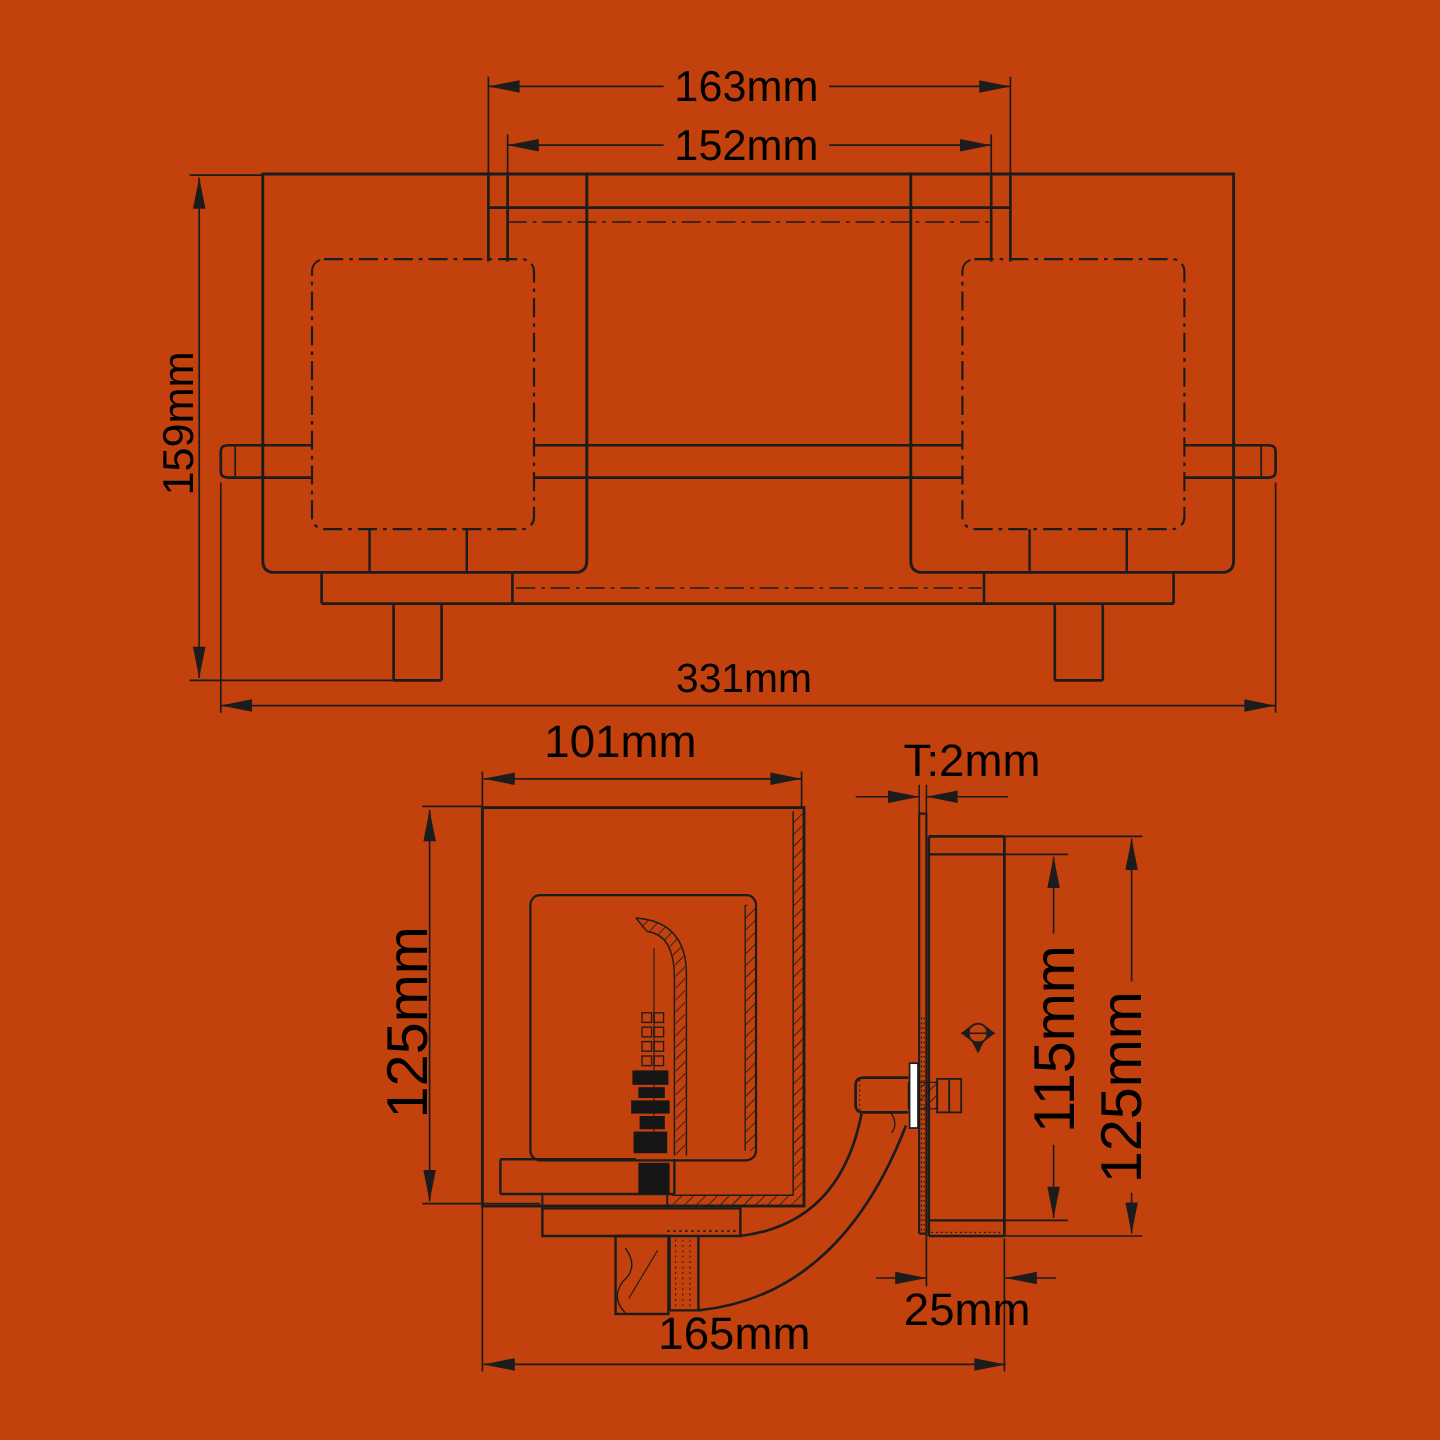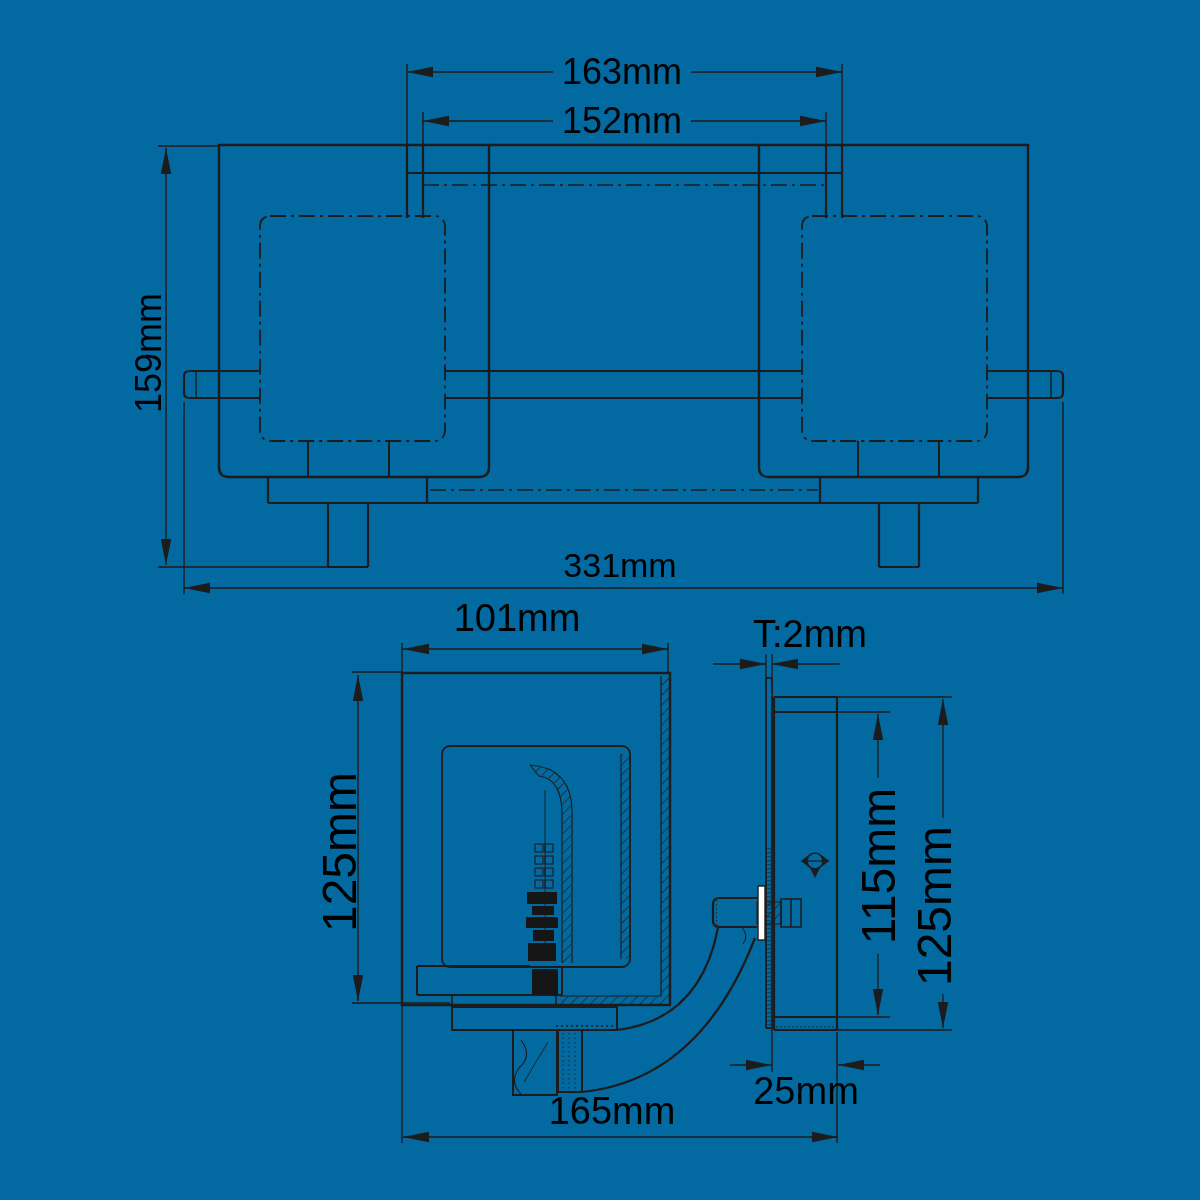--- a/index.html
+++ b/index.html
@@ -1,17 +1,17 @@
 <!DOCTYPE html>
 <html><head>
 <meta charset="utf-8">
 <style>
   html,body{margin:0;padding:0;background:#ffffff;}
   body{width:1200px;height:1200px;font-family:"Liberation Sans", sans-serif;}
-  .stage{position:relative;width:1200px;height:1200px;background:#0369a1;overflow:hidden;}
+  .stage{position:relative;width:1200px;height:1200px;background:#c2410c;overflow:hidden;}
   svg{display:block;}
   .dim-text{fill:#000;font-family:"Liberation Sans", sans-serif;}
   .f36{font-size:36px;}
   .f34{font-size:34px;}
   .f38{font-size:38px;}
   .f48{font-size:48px;}
 </style>
 </head>
 <body>
 

